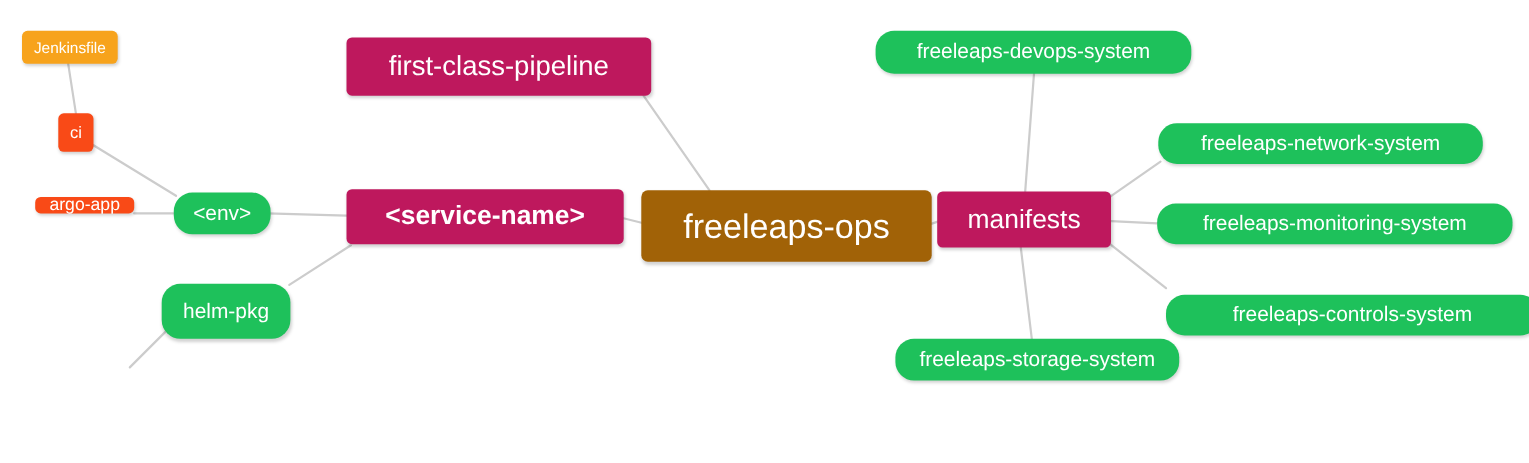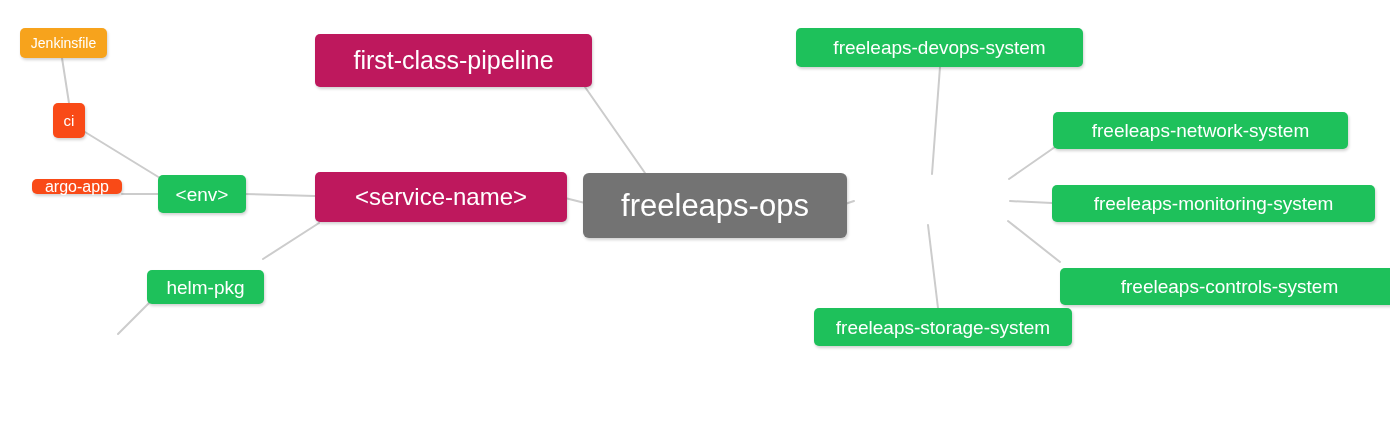--- a/index.html
+++ b/index.html
@@ -28,34 +28,34 @@
     justify-content: center;
     color: #ffffff;
     white-space: nowrap;
     border-radius: 5px;
     box-shadow: 1px 2px 3px rgba(0,0,0,0.18);
     cursor: pointer;
     box-sizing: border-box;
     line-height: 1;
   }
   .blue   { background: #be185d; }
-  .green  { background: #1EC15B; }
+  .green  { background: #1EC15B; border-radius: 17px; }
   .orange { background: #F7A31C; }
   .red    { background: #F94A17; }
-  .dark   { background: #737373; border-radius: 6px; }
+  .dark   { background: #a16207; border-radius: 6px; }
 
   
   .n-jenkinsfile   { left: 20px;   top: 28px;  width: 87px;  height: 30px; font-size: 14px; }
   .n-ci            { left: 53px;   top: 103px; width: 32px;  height: 35px; font-size: 15px; }
   .n-argo-app      { left: 32px;   top: 179px; width: 90px;  height: 15px; font-size: 16px; }
   .n-env           { left: 158px;  top: 175px; width: 88px;  height: 38px; font-size: 19px; }
-  .n-helm-pkg      { left: 147px;  top: 270px; width: 117px; height: 34px; font-size: 19px; }
+  .n-helm-pkg      { left: 147px;  top: 258px; width: 117px; height: 50px; font-size: 19px; }
   .n-values        { left: 7px;    top: 334px; width: 168px; height: 31px; font-size: 16px; }
   .n-fcp           { left: 315px;  top: 34px;  width: 277px; height: 53px; font-size: 25px; }
-  .n-service       { left: 315px;  top: 172px; width: 252px; height: 50px; font-size: 24px; }
+  .n-service       { left: 315px;  top: 172px; width: 252px; height: 50px; font-size: 24px; font-weight: bold; }
   .n-root          { left: 583px;  top: 173px; width: 264px; height: 65px; font-size: 31px; }
   .n-manifests     { left: 852px;  top: 174px; width: 158px; height: 51px; font-size: 24px; }
   .n-devops        { left: 796px;  top: 28px;  width: 287px; height: 39px; font-size: 19px; }
   .n-network       { left: 1053px; top: 112px; width: 295px; height: 37px; font-size: 19px; }
   .n-monitoring    { left: 1052px; top: 185px; width: 323px; height: 37px; font-size: 19px; }
   .n-controls      { left: 1060px; top: 256px; width: 339px; height: 37px; font-size: 19px; margin-top: 12px; }
   .n-storage       { left: 814px;  top: 308px; width: 258px; height: 38px; font-size: 19px; }
 </style>
 </head>
 <body>
@@ -82,19 +82,20 @@
   </svg>
 
   <div class="node orange n-jenkinsfile">Jenkinsfile</div>
   <div class="node red    n-ci">ci</div>
   <div class="node red    n-argo-app">argo-app</div>
   <div class="node green  n-env">&lt;env&gt;</div>
   <div class="node green  n-helm-pkg">helm-pkg</div>
   <div class="node blue   n-fcp">first-class-pipeline</div>
   <div class="node blue   n-service">&lt;service-name&gt;</div>
   <div class="node dark   n-root">freeleaps-ops</div>
+  <div class="node blue   n-manifests">manifests</div>
   <div class="node green  n-devops">freeleaps-devops-system</div>
   <div class="node green  n-network">freeleaps-network-system</div>
   <div class="node green  n-monitoring">freeleaps-monitoring-system</div>
   <div class="node green  n-controls">freeleaps-controls-system</div>
   <div class="node green  n-storage">freeleaps-storage-system</div>
 
 </div>
 
 </body></html>

